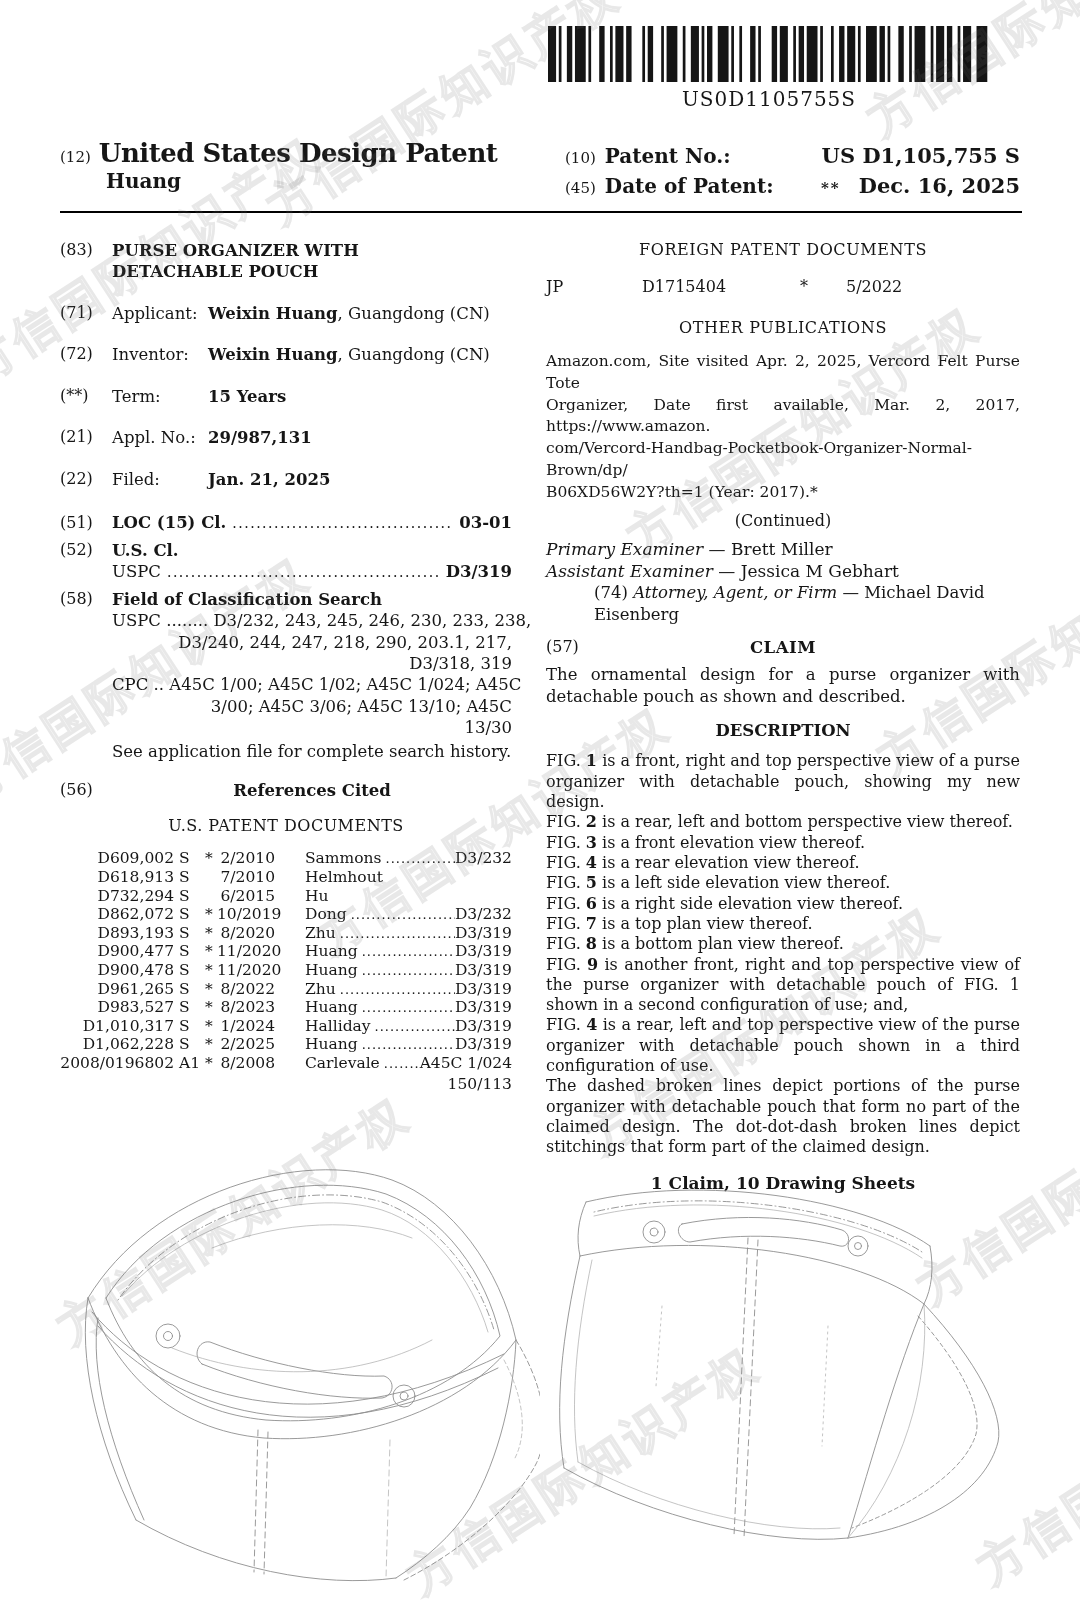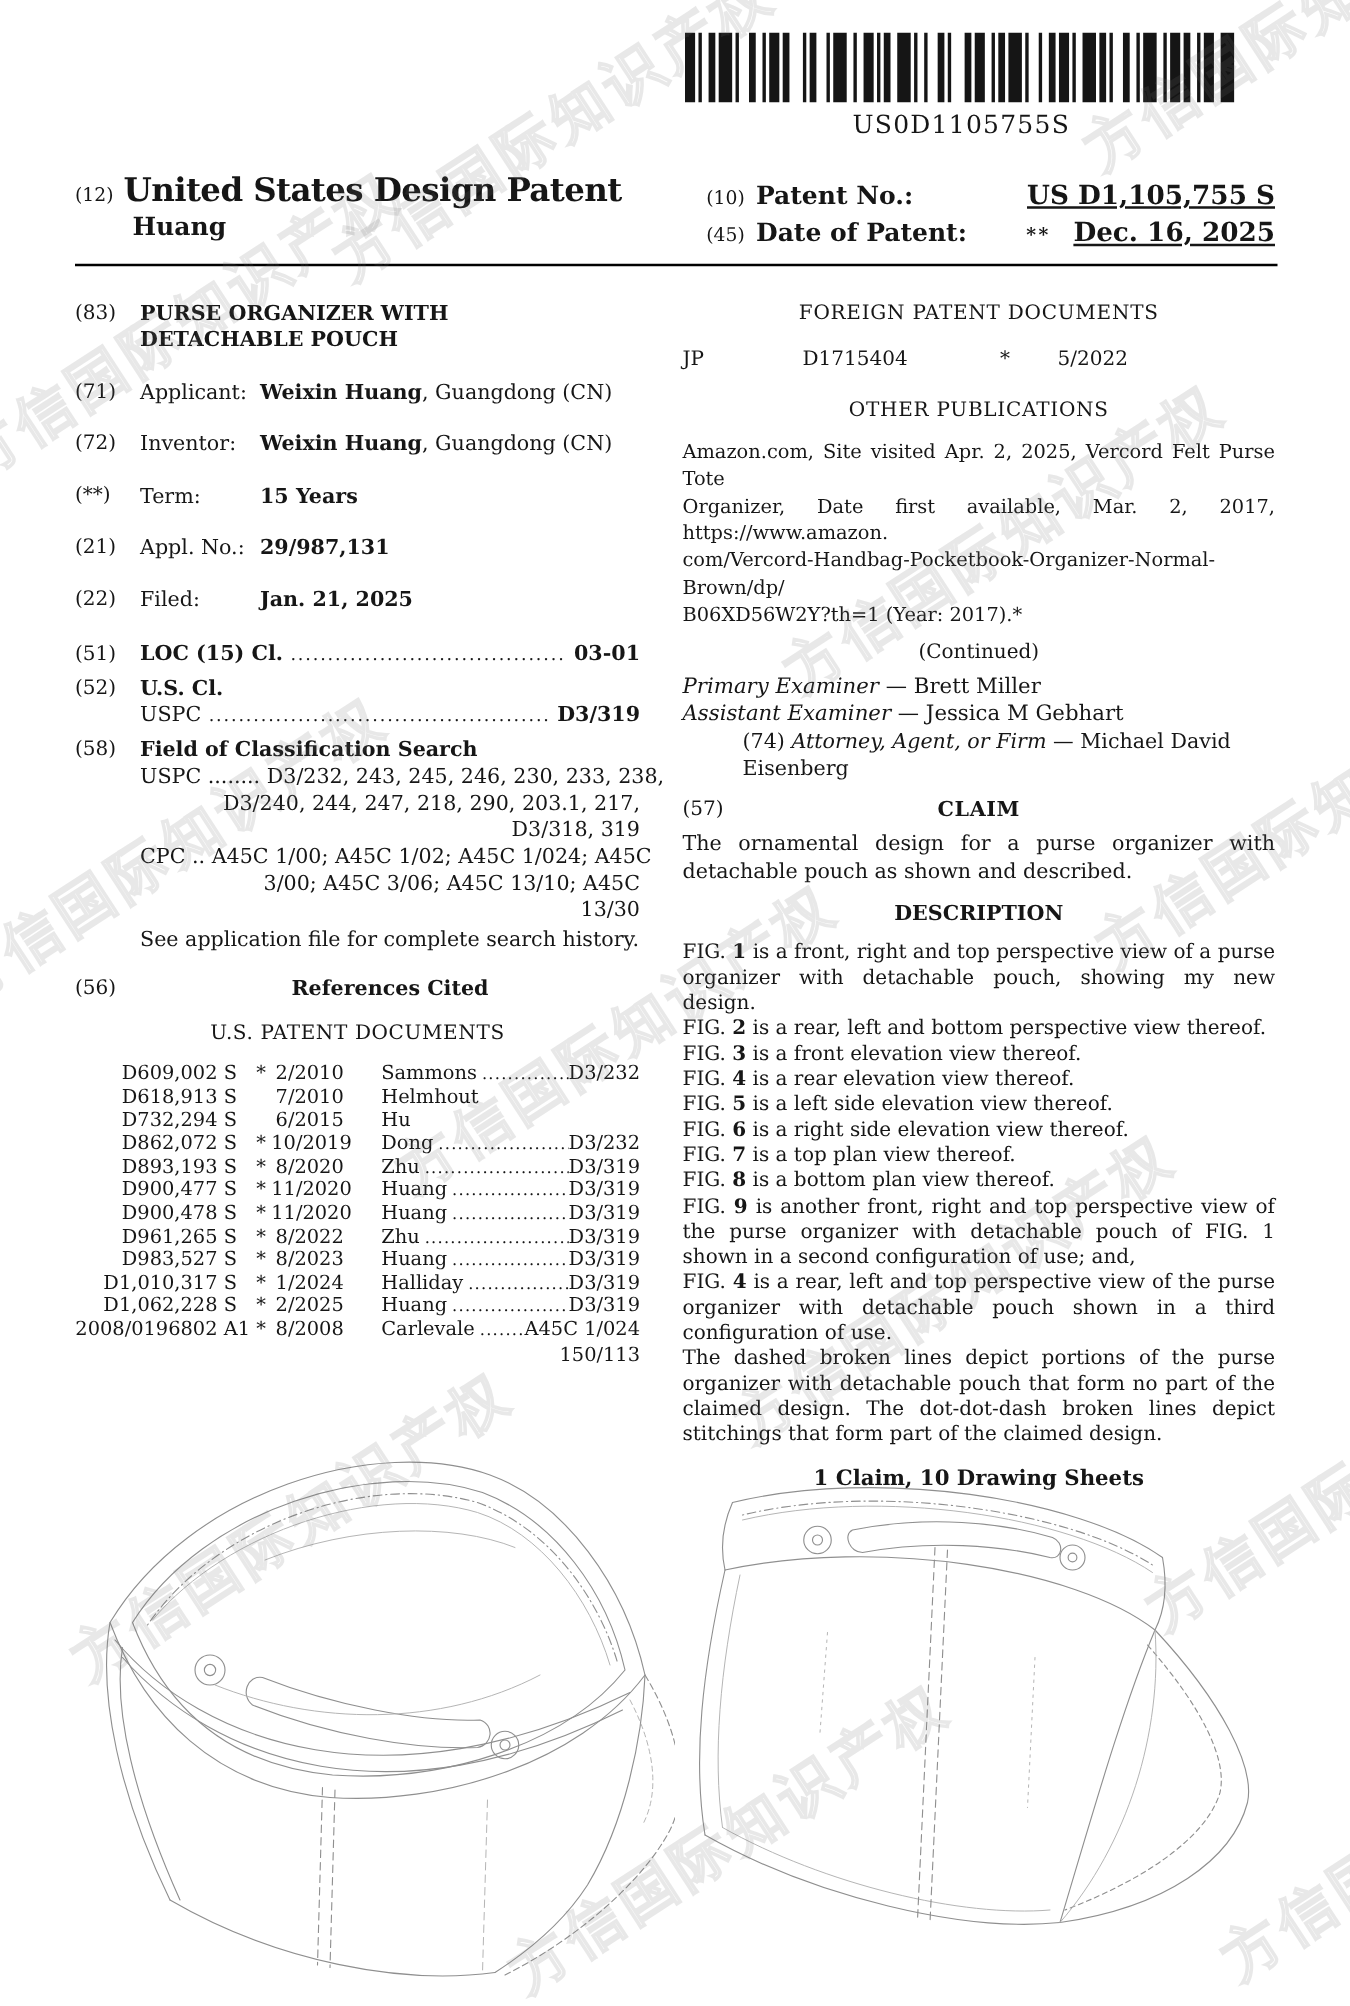--- a/index.html
+++ b/index.html
@@ -18,21 +18,21 @@
   .h12{font-size:15px;}
   .big{font-size:26px;font-weight:bold;margin-left:8px;letter-spacing:-0.5px;}
   .hname{font-size:20px;font-weight:bold;margin-left:46px;margin-top:1px;}
   .hdr-right{position:absolute;left:565px;top:143px;width:455px;z-index:1;}
   .hr-row{display:flex;align-items:baseline;}
   .hr-row + .hr-row{margin-top:5px;}
   .hcode{font-size:15px;margin-right:9px;}
   .hlabel{font-size:20px;font-weight:bold;}
   .hfill{flex:1;}
   .hstars{font-size:15px;font-weight:bold;letter-spacing:2px;margin-right:18px;}
-  .hval{font-size:21px;font-weight:bold;text-decoration:underline;}
+  .hval{font-size:21px;font-weight:bold;}
   .rule{position:absolute;left:60px;right:58px;top:211px;border-top:2.2px solid #000;z-index:1;}
   
   .col-left{position:absolute;left:60px;top:240px;width:452px;font-size:16.5px;line-height:1.3;z-index:1;}
   .col-right{position:absolute;left:546px;top:240px;width:474px;font-size:16.5px;line-height:1.3;z-index:1;}
   .b{font-weight:bold;}
   .it{font-style:italic;}
   .sec54{display:flex;}
   .code{width:52px;flex:none;font-size:16px;}
   .t54{font-weight:bold;width:352px;}
   .frow{display:flex;margin-top:20px;}

